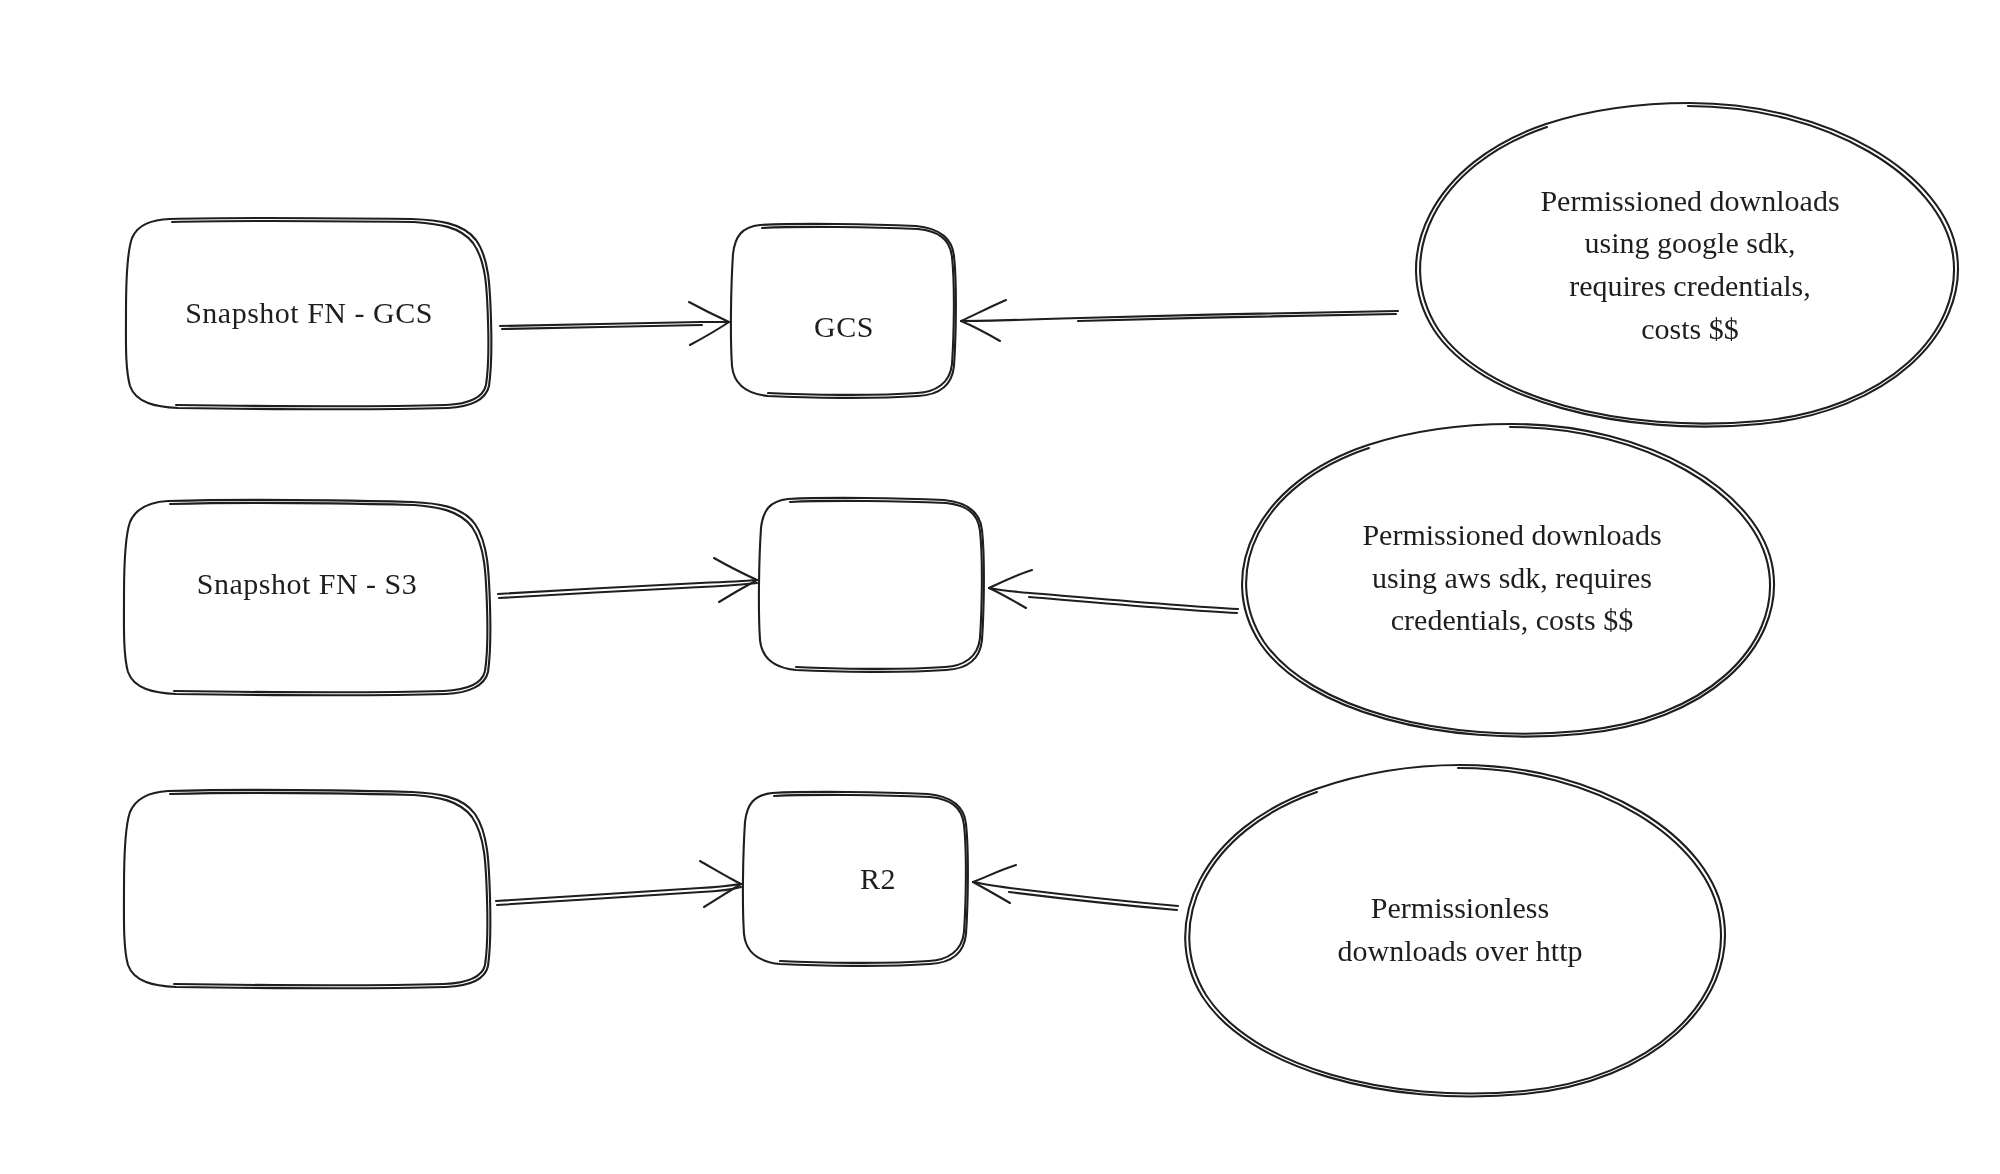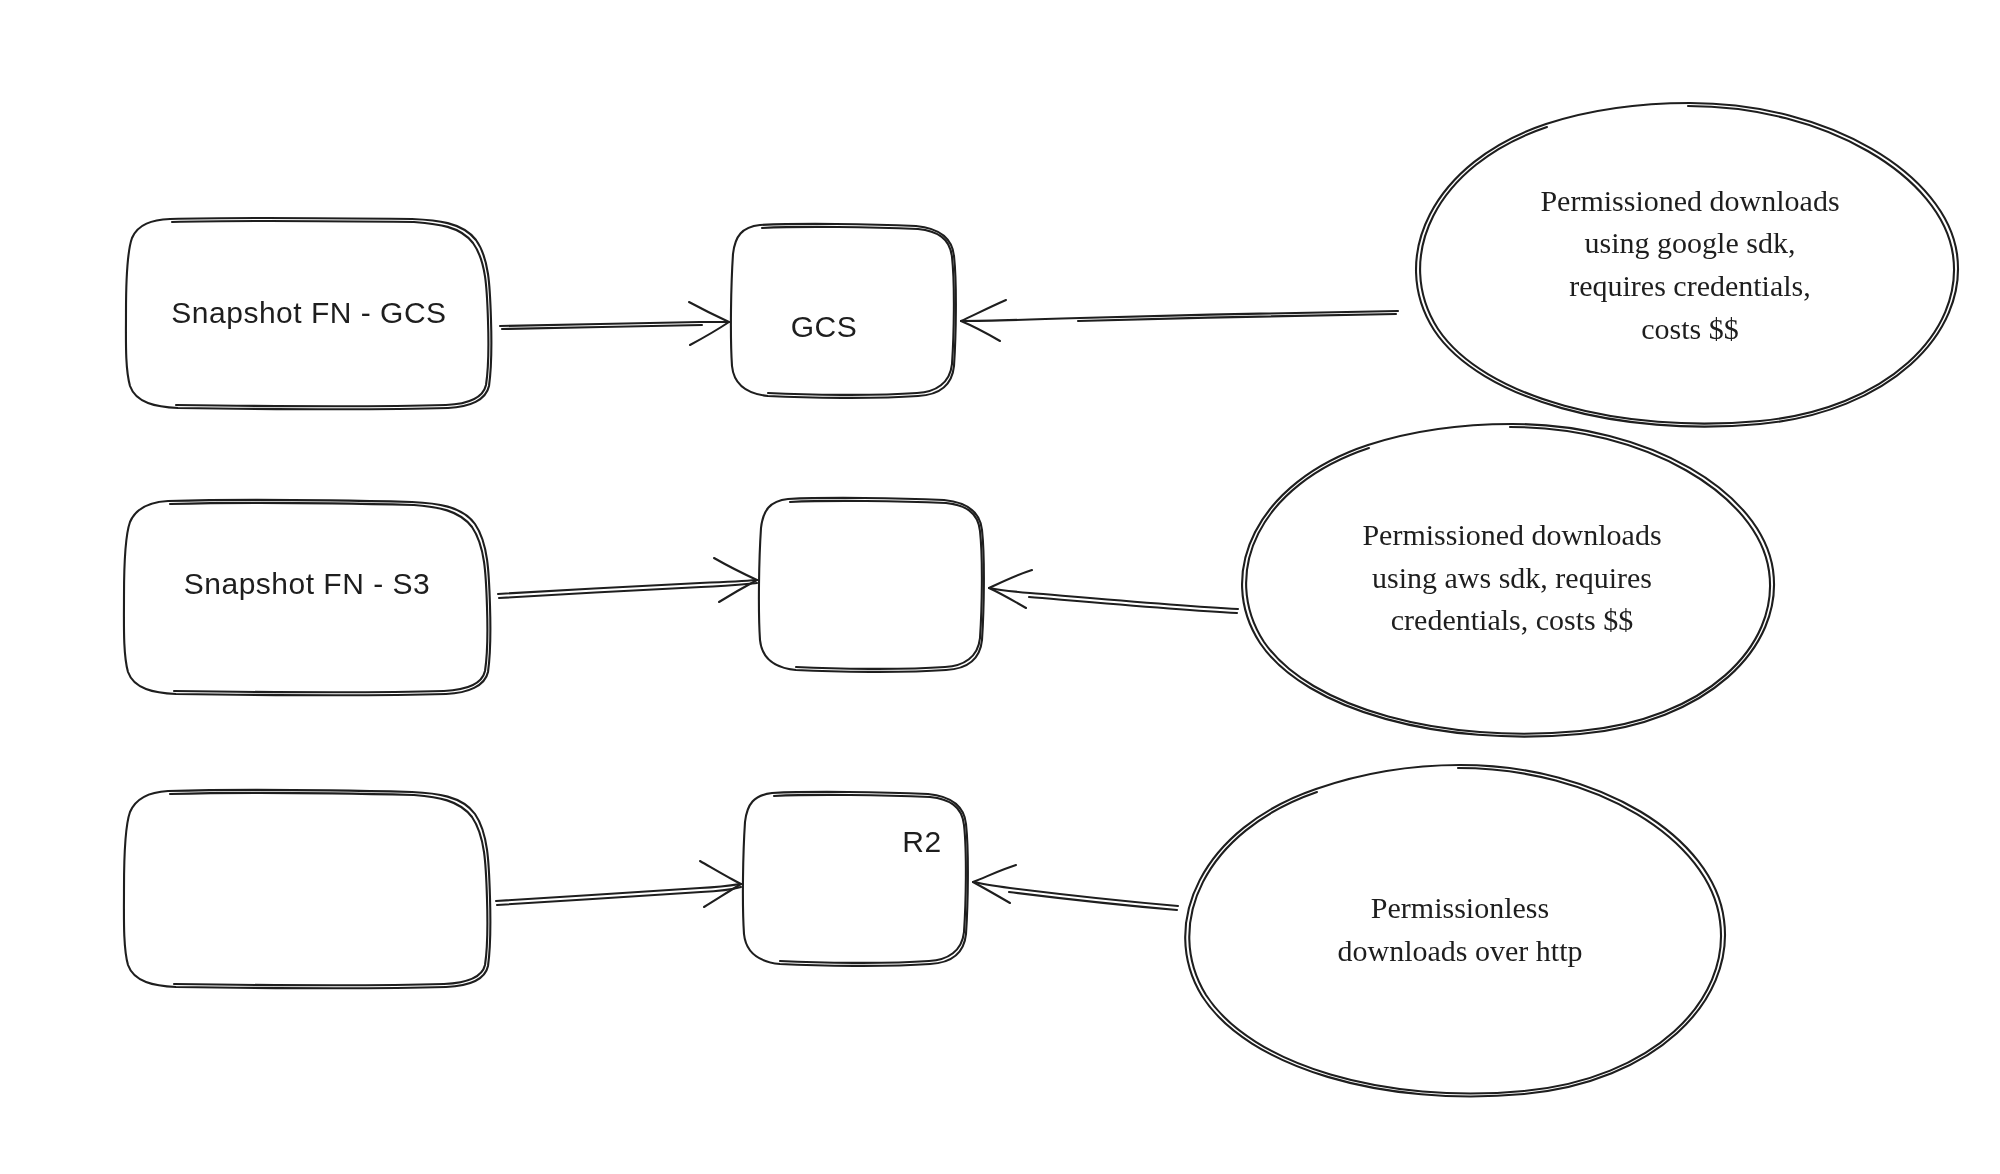--- a/index.html
+++ b/index.html
@@ -26,21 +26,21 @@
     width: 2000px;
     height: 1174px;
   }
   .node-label {
     position: absolute;
     display: flex;
     align-items: center;
     justify-content: center;
     text-align: center;
     color: #1e1e1e;
-    font-family: Liberation Sans, sans-serif;
+    font-family: Liberation Serif, serif;
     font-size: 30px;
     letter-spacing: 0.5px;
     line-height: 1.25;
     white-space: pre-line;
     pointer-events: none;
   }
   .ellipse-label {
     position: absolute;
     display: flex;
     align-items: center;
@@ -192,23 +192,23 @@
                  C1384 1107, 1248 1068, 1202 996 C1158 924, 1202 828, 1316 789
                  C1362 773, 1412 765, 1460 765 Z"></path>
         <path d="M1458 768 C1596 768, 1710 840, 1720 921 C1731 1001, 1652 1079, 1524 1091
                  C1386 1104, 1252 1066, 1206 995 C1163 925, 1204 831, 1317 792"></path>
       </g>
 
     </g>
   </svg>
 
   <div class="node-label" style="left:126px; top:218px; width:366px; height:190px;">Snapshot FN - GCS</div>
-  <div class="node-label" style="left:712px; top:224px; width:224px; height:206px;text-align:right;">GCS</div>
+  <div class="node-label" style="left:732px; top:224px; width:224px; height:206px;text-align:right;">GCS</div>
   <div class="node-label" style="left:124px; top:487px; width:366px; height:194px;">Snapshot FN - S3</div>
-  <div class="node-label" style="left:744px; top:755px; width:268px; height:174px;padding-left:44px;">R2</div>
+  <div class="node-label" style="left:744px; top:792px; width:268px; height:174px;">R2</div>
 
   <div class="ellipse-label" style="left:1420px; top:103px; width:540px; height:324px;">Permissioned downloads
 using google sdk,
 requires credentials,
 costs $$</div>
   <div class="ellipse-label" style="left:1250px; top:424px; width:524px; height:308px;">Permissioned downloads
 using aws sdk, requires
 credentials, costs $$</div>
   <div class="ellipse-label" style="left:1195px; top:765px; width:530px; height:330px;">Permissionless
 downloads over http</div>

